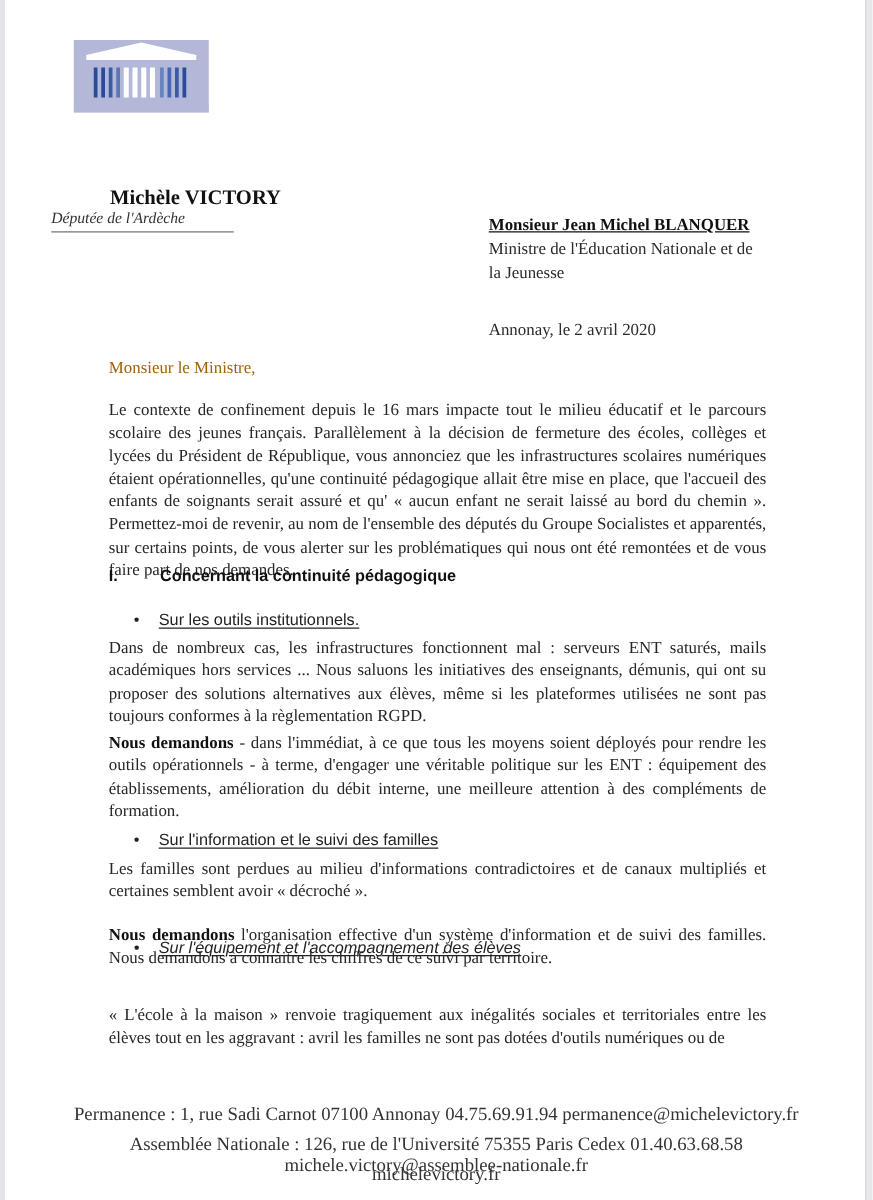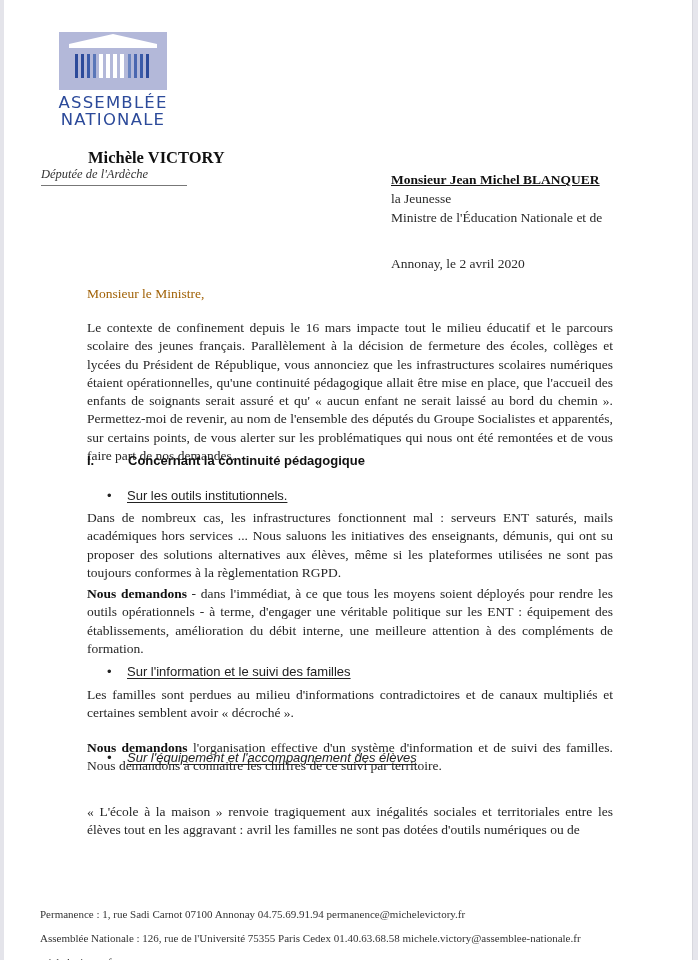--- a/index.html
+++ b/index.html
@@ -36,21 +36,21 @@
   .salutation { position: absolute; left: 87px; top: 286px; font-size: 13.5px; color: #a16207; }
 
   .section-head { position: absolute; left: 87px; top: 453px; font-family: "Liberation Sans", "DejaVu Sans", sans-serif; font-weight: bold; font-size: 13px; color: #111; }
   .section-head .num { display: inline-block; width: 41px; }
 
   .bullet { position: absolute; left: 107px; font-family: "Liberation Sans", "DejaVu Sans", sans-serif; font-size: 13px; color: #222; }
   .bullet .dot { display: inline-block; width: 20px; }
   .bullet .lbl { text-decoration: underline; text-underline-offset: 2px; }
 
   
-  .footer { position: absolute; left: 40px; width: 618px; font-size: 11px; color: #333; margin-top: 24px; }
+  .footer { position: absolute; left: 40px; width: 618px; text-align: center; font-size: 15px; color: #333; }
 </style>
 </head>
 <body>
 
 <div class="edge-left"></div>
 <div class="edge-right"></div>
 
 <div class="logo">
   <div class="logo-box">
     <svg width="108" height="58" viewBox="0 0 108 58">
@@ -64,34 +64,30 @@
       <rect x="47" y="22" width="4" height="24" fill="#ffffff"></rect>
       <rect x="54" y="22" width="4" height="24" fill="#ffffff"></rect>
       <rect x="61" y="22" width="4" height="24" fill="#ffffff"></rect>
       <rect x="69" y="22" width="3" height="24" fill="#6a84c0"></rect>
       <rect x="75" y="22" width="3" height="24" fill="#4a66b0"></rect>
       <rect x="81" y="22" width="3" height="24" fill="#3a5aa8"></rect>
       <rect x="87" y="22" width="3" height="24" fill="#2c4a9a"></rect>
       <polygon points="0,58 0,50 108,50 108,58" fill="#b3b8d9"></polygon>
     </svg>
   </div>
-  <div class="logo-text">
-    <div>ASSEMBLÉE</div>
-    <div>NATIONALE</div>
-  </div>
 </div>
 
 <div class="sender-name">Michèle VICTORY</div>
 <div class="sender-role">Députée de l'Ardèche</div>
 <div class="sender-rule"></div>
 
 <div class="recipient">
   <div class="r-name">Monsieur Jean Michel BLANQUER</div>
+  <div>Ministre de l'Éducation Nationale et de</div>
   <div>la Jeunesse</div>
-  <div>Ministre de l'Éducation Nationale et de</div>
 </div>
 <div class="date">Annonay, le 2 avril 2020</div>
 
 <div class="salutation">Monsieur le Ministre,</div>
 <div class="body-text" style="top:319px;">Le contexte de confinement depuis le 16 mars impacte tout le milieu éducatif et le parcours scolaire des jeunes français. Parallèlement à la décision de fermeture des écoles, collèges et lycées du Président de République, vous annonciez que les infrastructures scolaires numériques étaient opérationnelles, qu'une continuité pédagogique allait être mise en place, que l'accueil des enfants de soignants serait assuré et qu' « aucun enfant ne serait laissé au bord du chemin ». Permettez-moi de revenir, au nom de l'ensemble des députés du Groupe Socialistes et apparentés, sur certains points, de vous alerter sur les problématiques qui nous ont été remontées et de vous faire part de nos demandes.</div>
 
 <div class="section-head">
   <span class="num">I.</span><span>Concernant la continuité pédagogique</span>
 </div>
 

